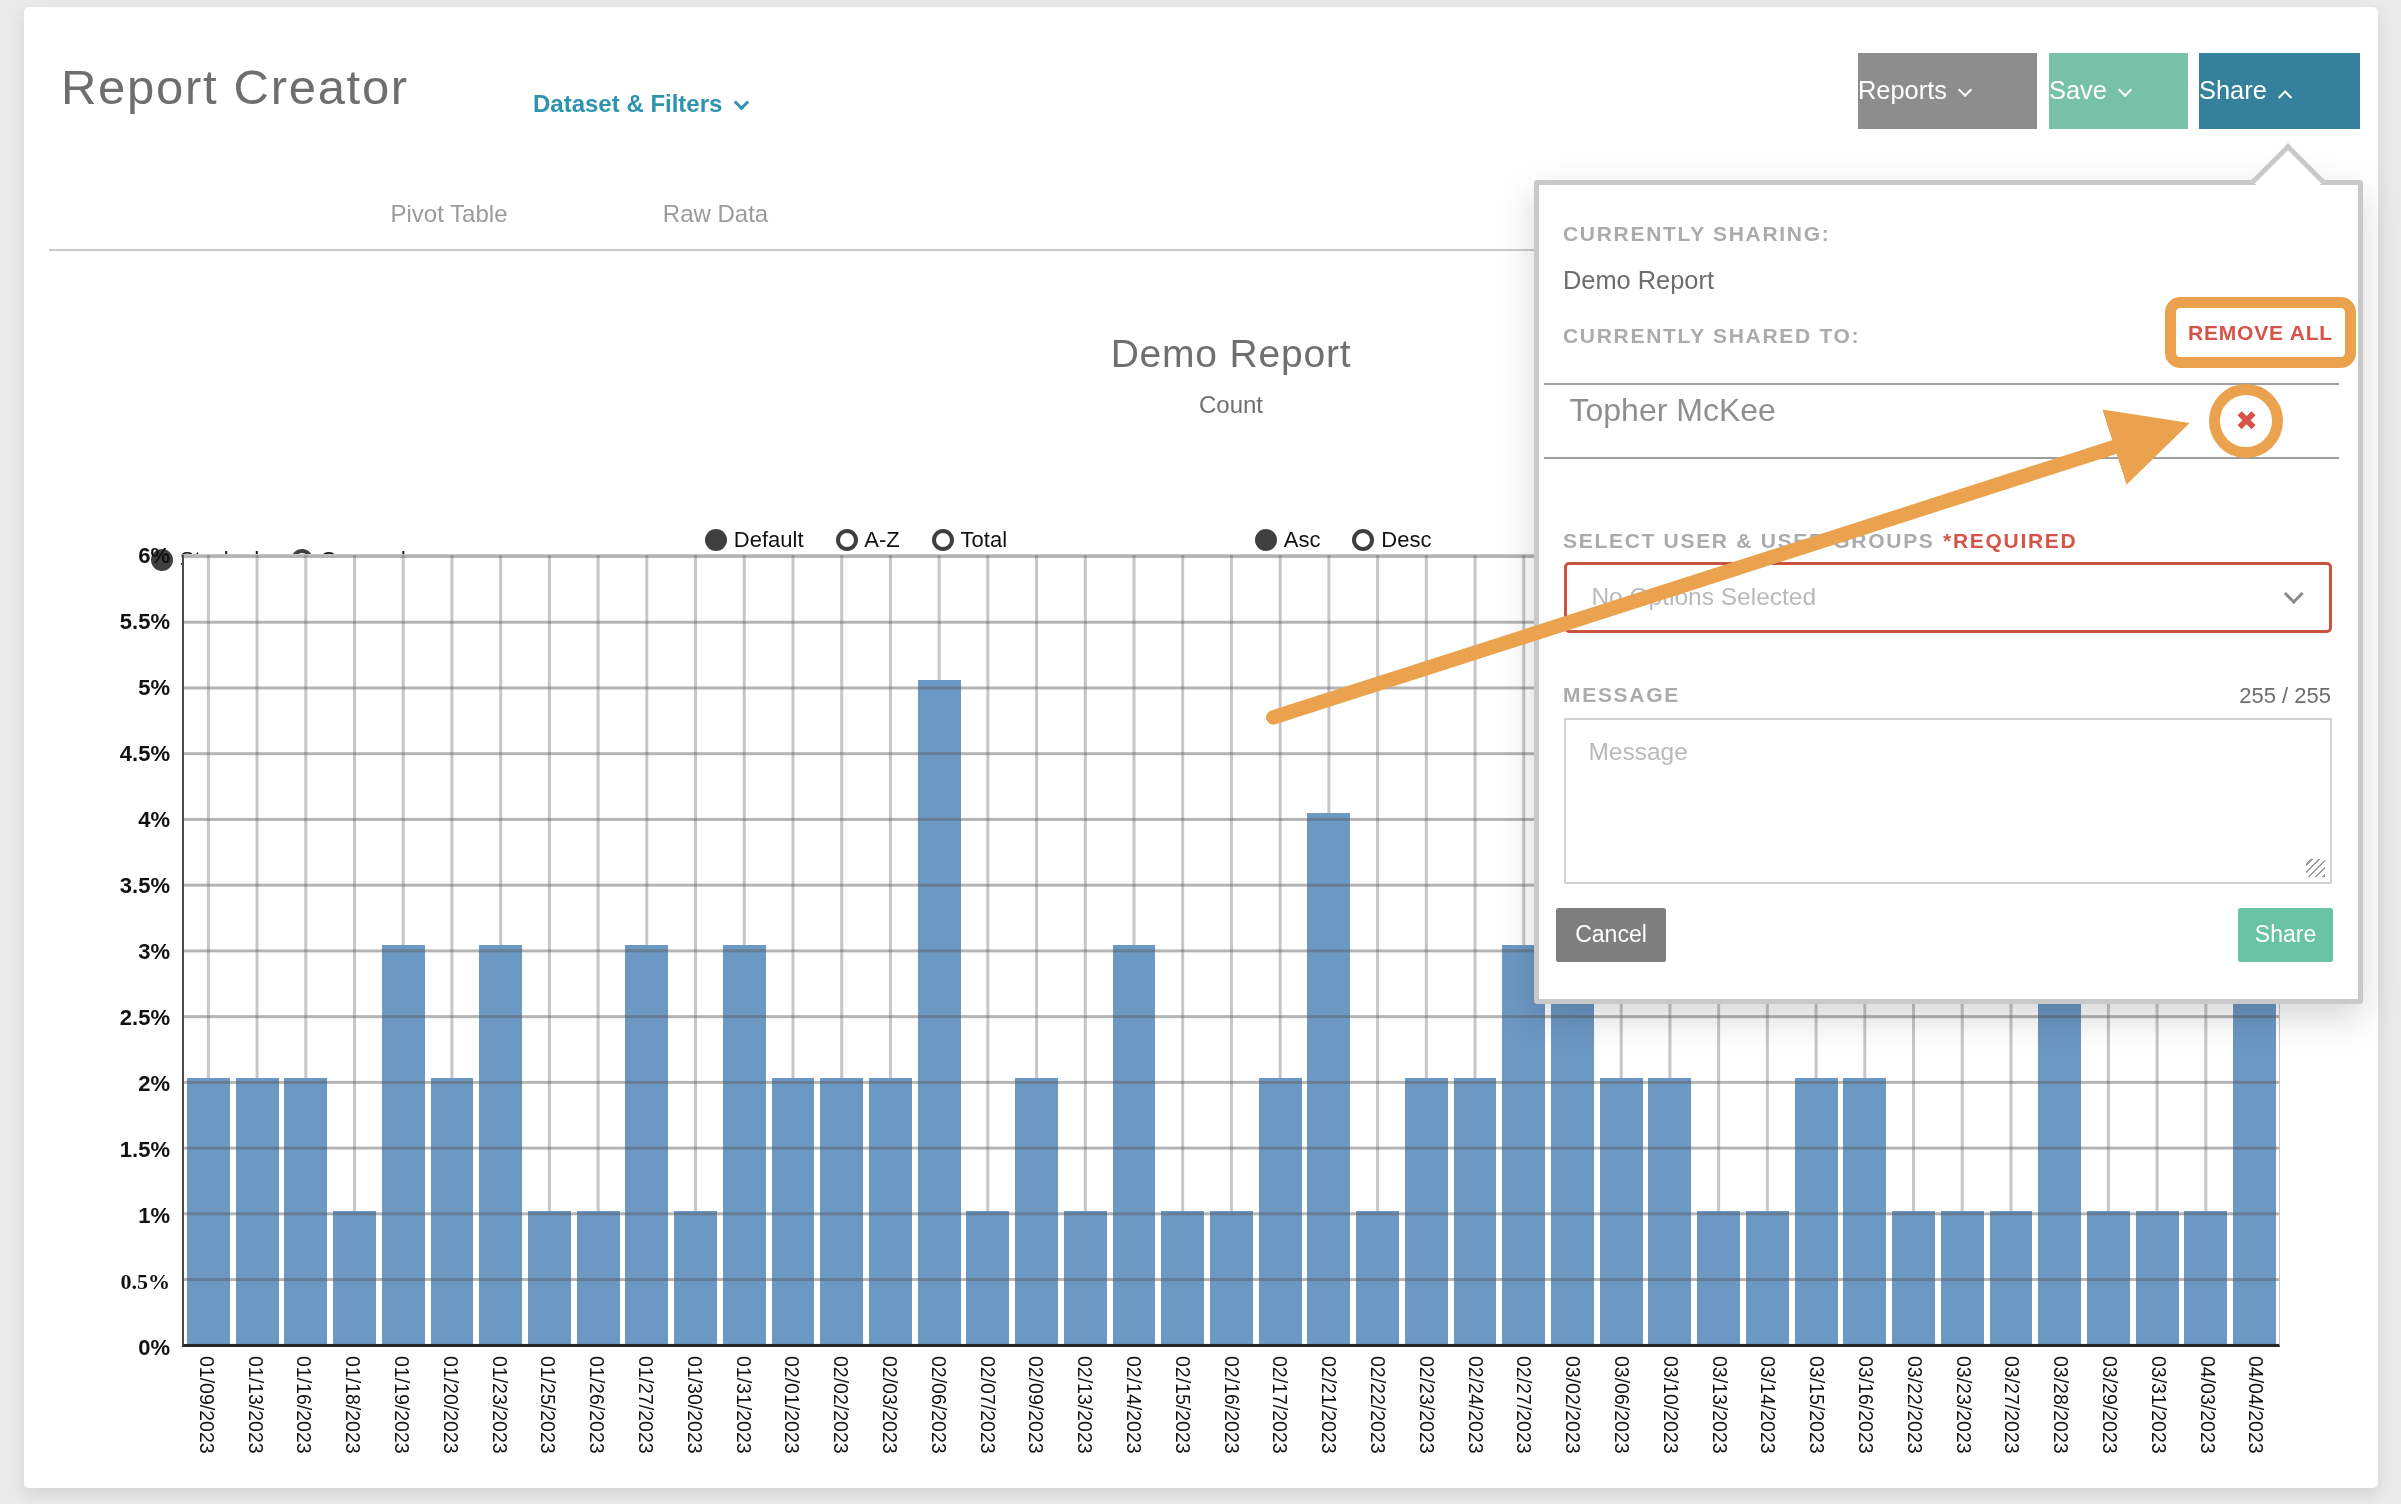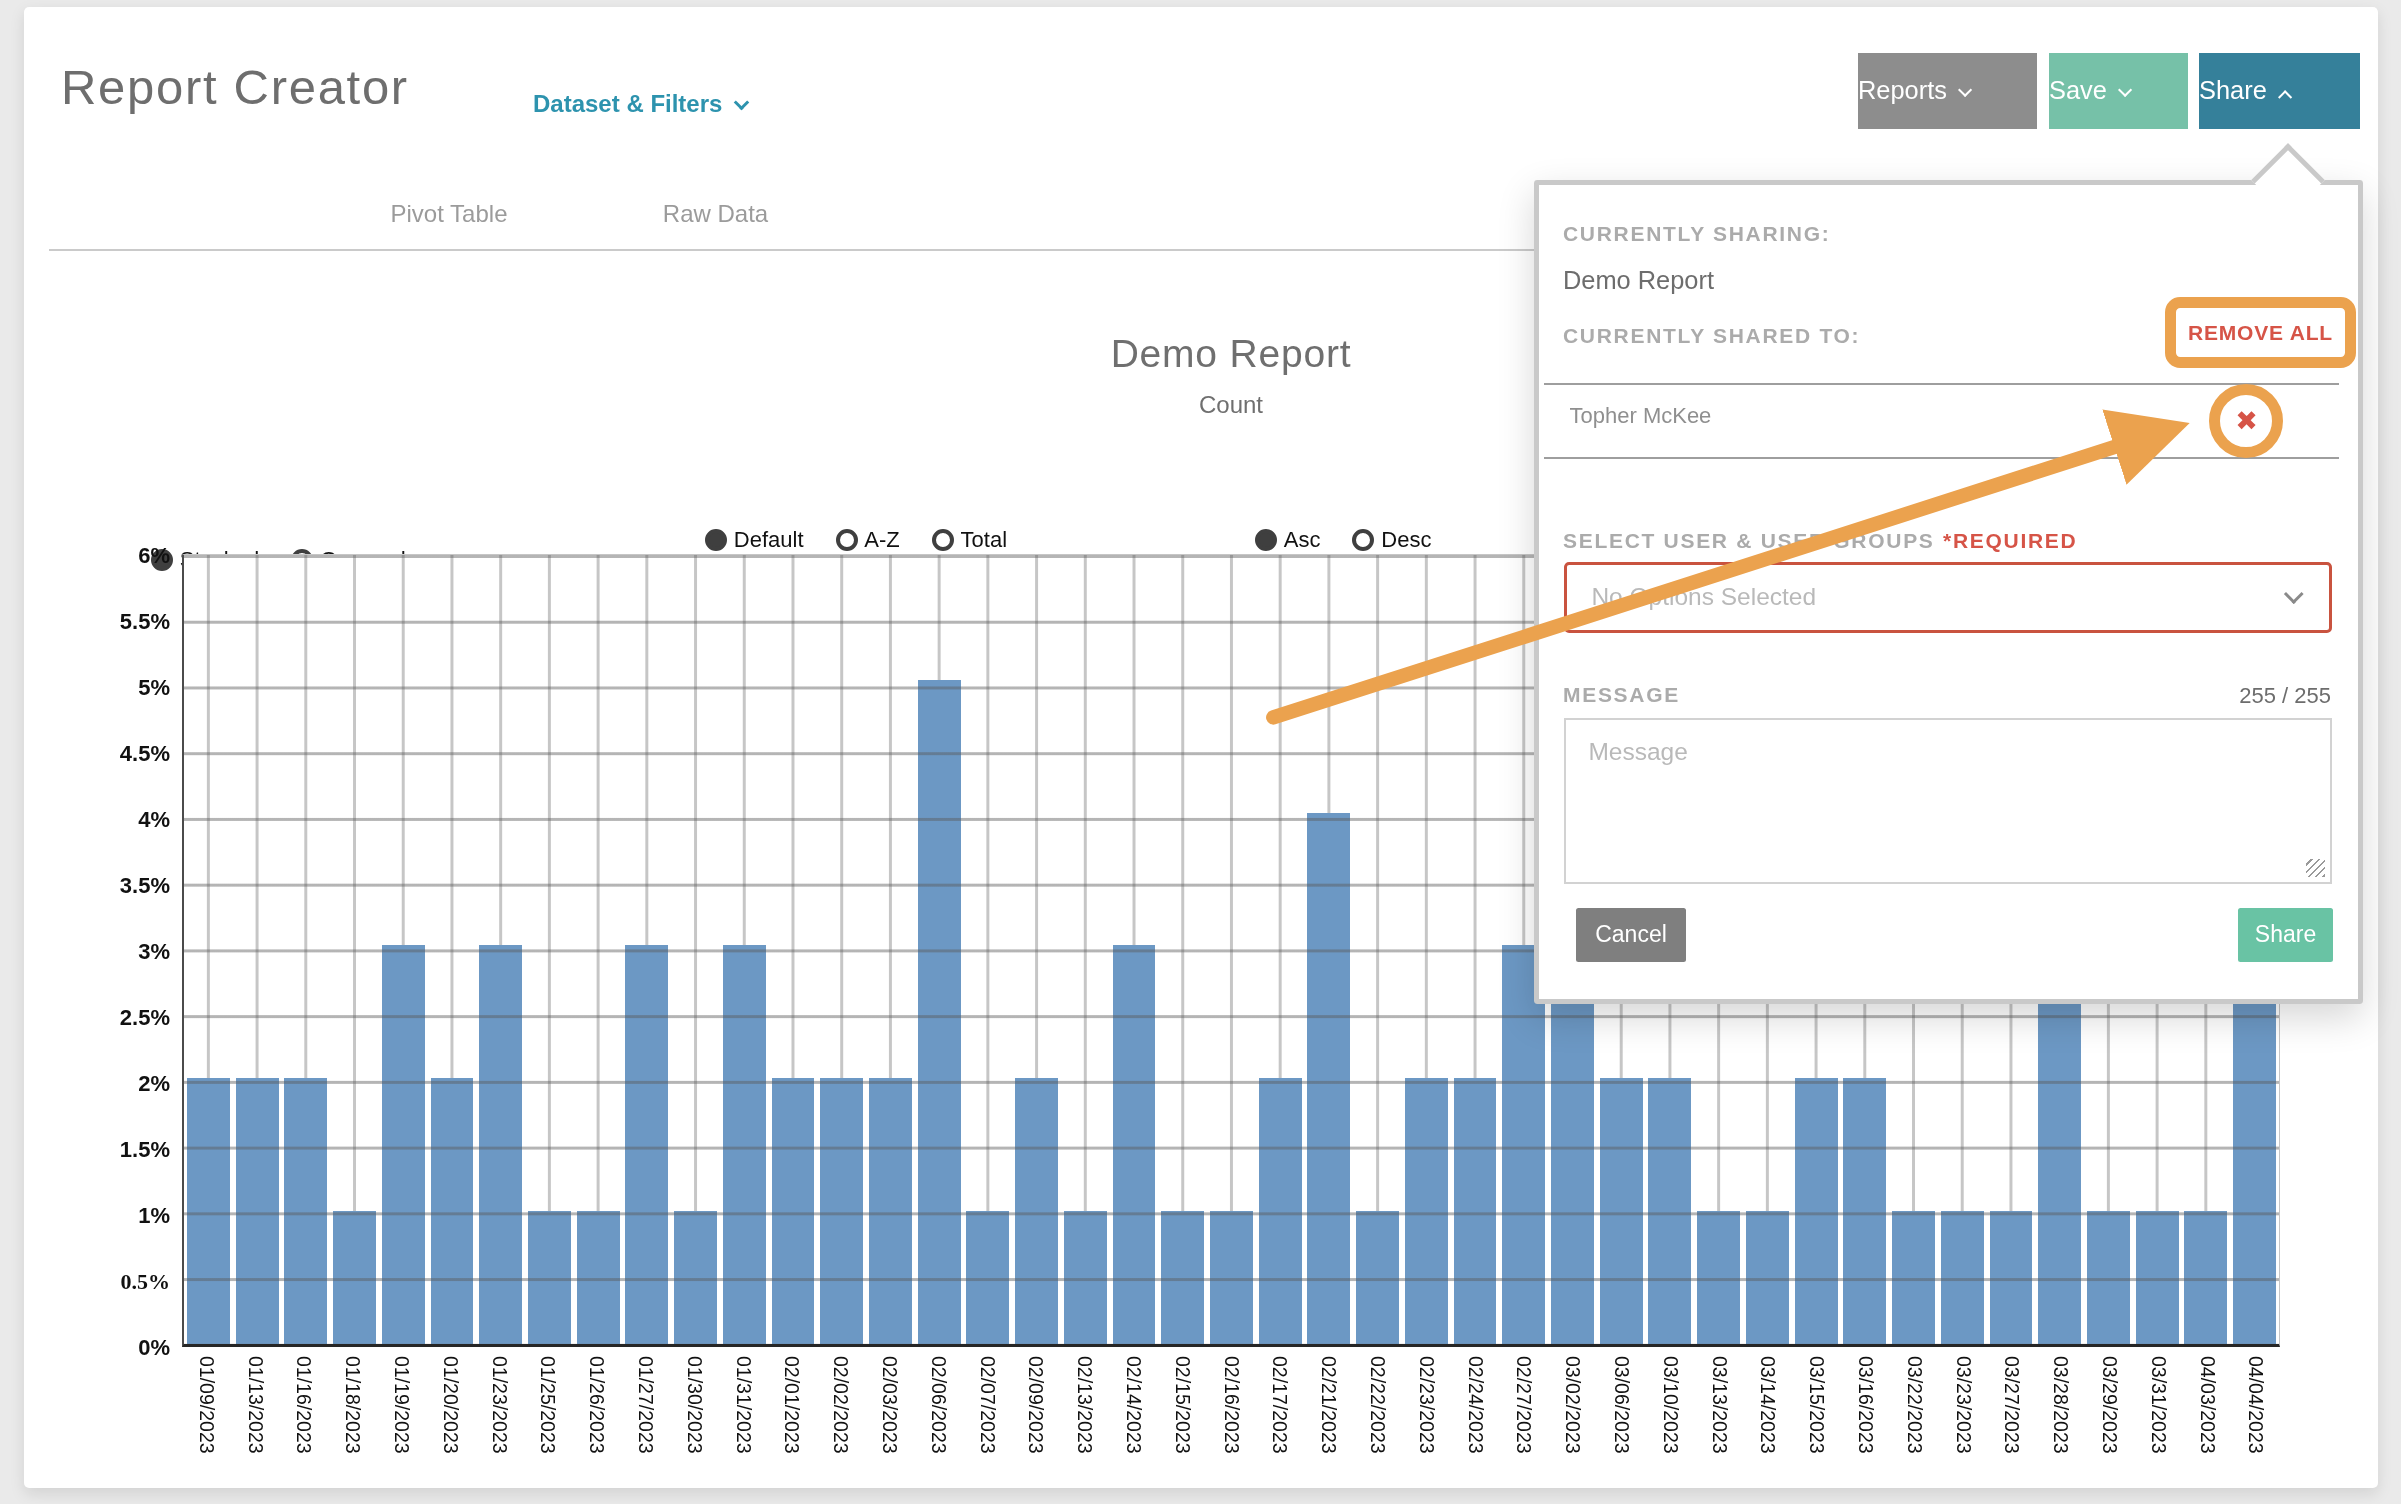--- a/index.html
+++ b/index.html
@@ -96,21 +96,21 @@
   .hl-rect {
     position:absolute; left:626px; top:112px; width:191px; height:71px;
     border:11px solid #eba24e; border-radius:15.2px; z-index:3; pointer-events:none;
   }
   .remove-all {
     position:absolute; left:641px; top:129px; width:161px; height:37px; line-height:37px;
     background:#fff; border:none; font-family:inherit; text-align:center;
     font-size:21px; font-weight:700; letter-spacing:0.8px; color:#d65447; cursor:pointer; z-index:2;
   }
   .divider { position:absolute; left:5.1px; width:795px; height:2.5px; background:#9e9e9e; }
-  .user-name { position:absolute; left:30.5px; top:218px; font-size:22px; color:#8f8f8f; }
+  .user-name { position:absolute; left:30.5px; top:207px; font-size:32px; color:#8f8f8f; }
   .x-btn {
     position:absolute; left:682px; top:215px; width:51px; height:42px; line-height:42px;
     background:transparent; border:none; text-align:center; cursor:pointer;
     font-size:27px; font-weight:700; color:#d65447; font-family:inherit; z-index:2;
   }
   .hl-circle {
     position:absolute; left:670px; top:199px; width:74px; height:74px;
     border:11px solid #eba24e; border-radius:50%; z-index:3; pointer-events:none;
   }
   .select-label { position:absolute; left:24px; top:344px; font-size:21px; font-weight:700; letter-spacing:1.7px; }
@@ -131,21 +131,21 @@
     position:absolute; left:25.4px; top:533px; width:768px; height:166px;
     border:2.5px solid #d2d2d2; background:#fff; resize:none; padding:18.6px 22px;
     font-family:inherit; font-size:24.5px; color:#555;
   }
   .msg-box::placeholder { color:#b9b9b9; }
   .resize-grip { position:absolute; left:767px; top:674px; width:18.6px; height:18.6px;
     background:repeating-linear-gradient(135deg, transparent 0 3.4px, #9a9a9a 3.4px 5.1px);
     pointer-events:none; }
   .pop-btn { position:absolute; top:723px; height:54px; border:none; border-radius:2.5px;
              color:#fff; font-size:23px; font-family:inherit; cursor:pointer; }
-  .btn-cancel { left:37px;  width:110px; background:#7f7f7f; }
+  .btn-cancel { left:17px;  width:110px; background:#7f7f7f; }
   .btn-share2 { left:699px; width:95px; background:#69c3a4; }
   
   .overlay { position:absolute; inset:0; z-index:30; pointer-events:none; }
 </style>
 </head>
 <body>
 
 <div class="page">
 
   <h1 class="app-title">Report Creator</h1>

